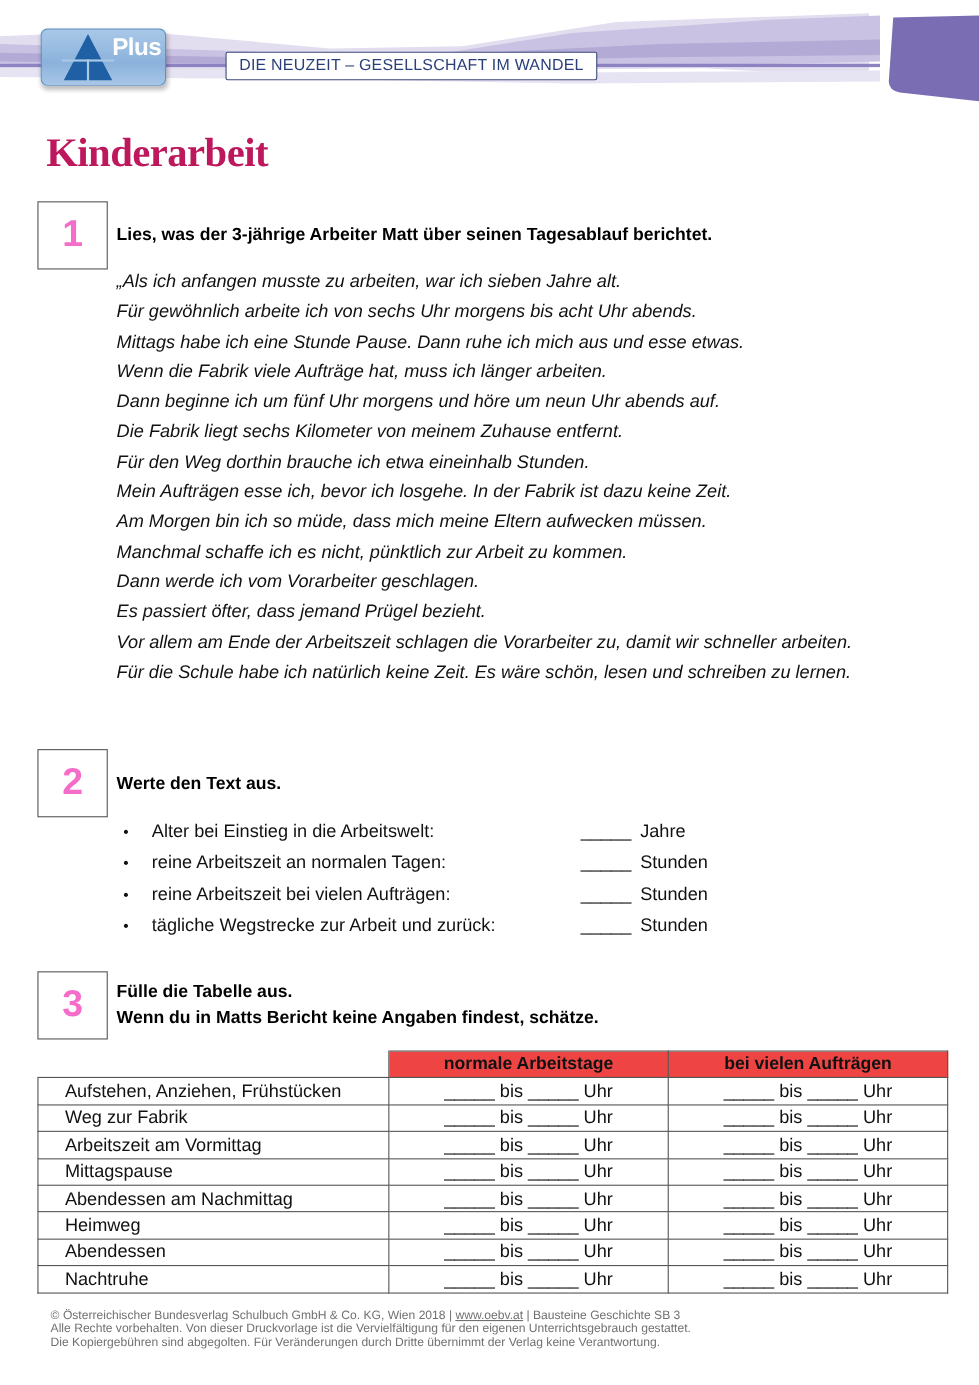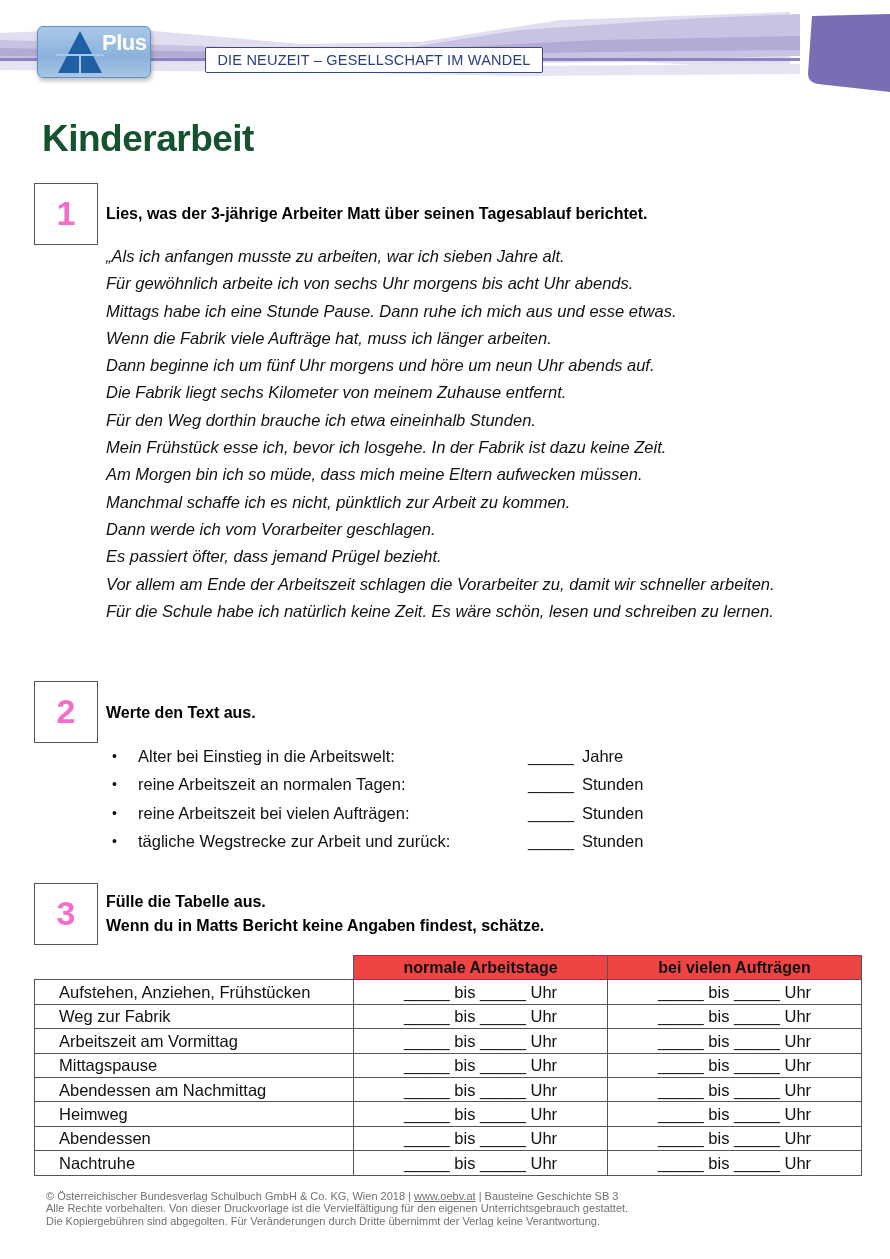--- a/index.html
+++ b/index.html
@@ -17,21 +17,21 @@
     .logo-text { position: absolute; left: 64px; top: 3px; color: #ffffff;
                  font-family: "Liberation Sans", sans-serif; font-weight: bold;
                  font-size: 22px; letter-spacing: -0.5px; }
     .chapter-box { position: absolute; left: 205px; top: 47px; width: 336px; height: 24px;
                    border: 1.5px solid #3b4a7a; border-radius: 2px; background: #fff;
                    font-size: 14.5px; color: #2a3f7a; text-align: center; line-height: 24px;
                    letter-spacing: 0.2px; }
 
     
     .title { position: absolute; left: 42px; top: 118px; font-size: 37px; font-weight: bold;
-             color: #14532d; letter-spacing: -0.5px; }
+             color: #be185d; letter-spacing: -0.5px; font-family: Liberation Serif, serif; }
 
     
     .task-num { position: absolute; left: 34px; width: 62px; height: 60px;
                 border: 1px solid #555; background: #fff;
                 color: #f56cc9; font-weight: bold; font-size: 34px; text-align: center; line-height: 58px; }
     .task-head { position: absolute; left: 106px; font-size: 16px; font-weight: bold; color: #000;
                  line-height: 24px; }
 
     
     .report { position: absolute; left: 106px; top: 243px; font-style: italic; font-size: 16.5px;
@@ -87,21 +87,21 @@
 <div class="task-head" style="top:202px;">Lies, was der 3-jährige Arbeiter Matt über seinen Tagesablauf berichtet.</div>
 
 <div class="report">
   <div>„Als ich anfangen musste zu arbeiten, war ich sieben Jahre alt.</div>
   <div>Für gewöhnlich arbeite ich von sechs Uhr morgens bis acht Uhr abends.</div>
   <div>Mittags habe ich eine Stunde Pause. Dann ruhe ich mich aus und esse etwas.</div>
   <div>Wenn die Fabrik viele Aufträge hat, muss ich länger arbeiten.</div>
   <div>Dann beginne ich um fünf Uhr morgens und höre um neun Uhr abends auf.</div>
   <div>Die Fabrik liegt sechs Kilometer von meinem Zuhause entfernt.</div>
   <div>Für den Weg dorthin brauche ich etwa eineinhalb Stunden.</div>
-  <div>Mein Frühstück esse ich, bevor ich losgehe. In der Fabrik ist dazu keine Zeit.</div>
+  <div>Mein Aufträgen esse ich, bevor ich losgehe. In der Fabrik ist dazu keine Zeit.</div>
   <div>Am Morgen bin ich so müde, dass mich meine Eltern aufwecken müssen.</div>
   <div>Manchmal schaffe ich es nicht, pünktlich zur Arbeit zu kommen.</div>
   <div>Dann werde ich vom Vorarbeiter geschlagen.</div>
   <div>Es passiert öfter, dass jemand Prügel bezieht.</div>
   <div>Vor allem am Ende der Arbeitszeit schlagen die Vorarbeiter zu, damit wir schneller arbeiten.</div>
   <div>Für die Schule habe ich natürlich keine Zeit. Es wäre schön, lesen und schreiben zu lernen.</div>
 </div>
 
 <div class="task-num" style="top:681px;">2</div>
 <div class="task-head" style="top:701px;">Werte den Text aus.</div>

